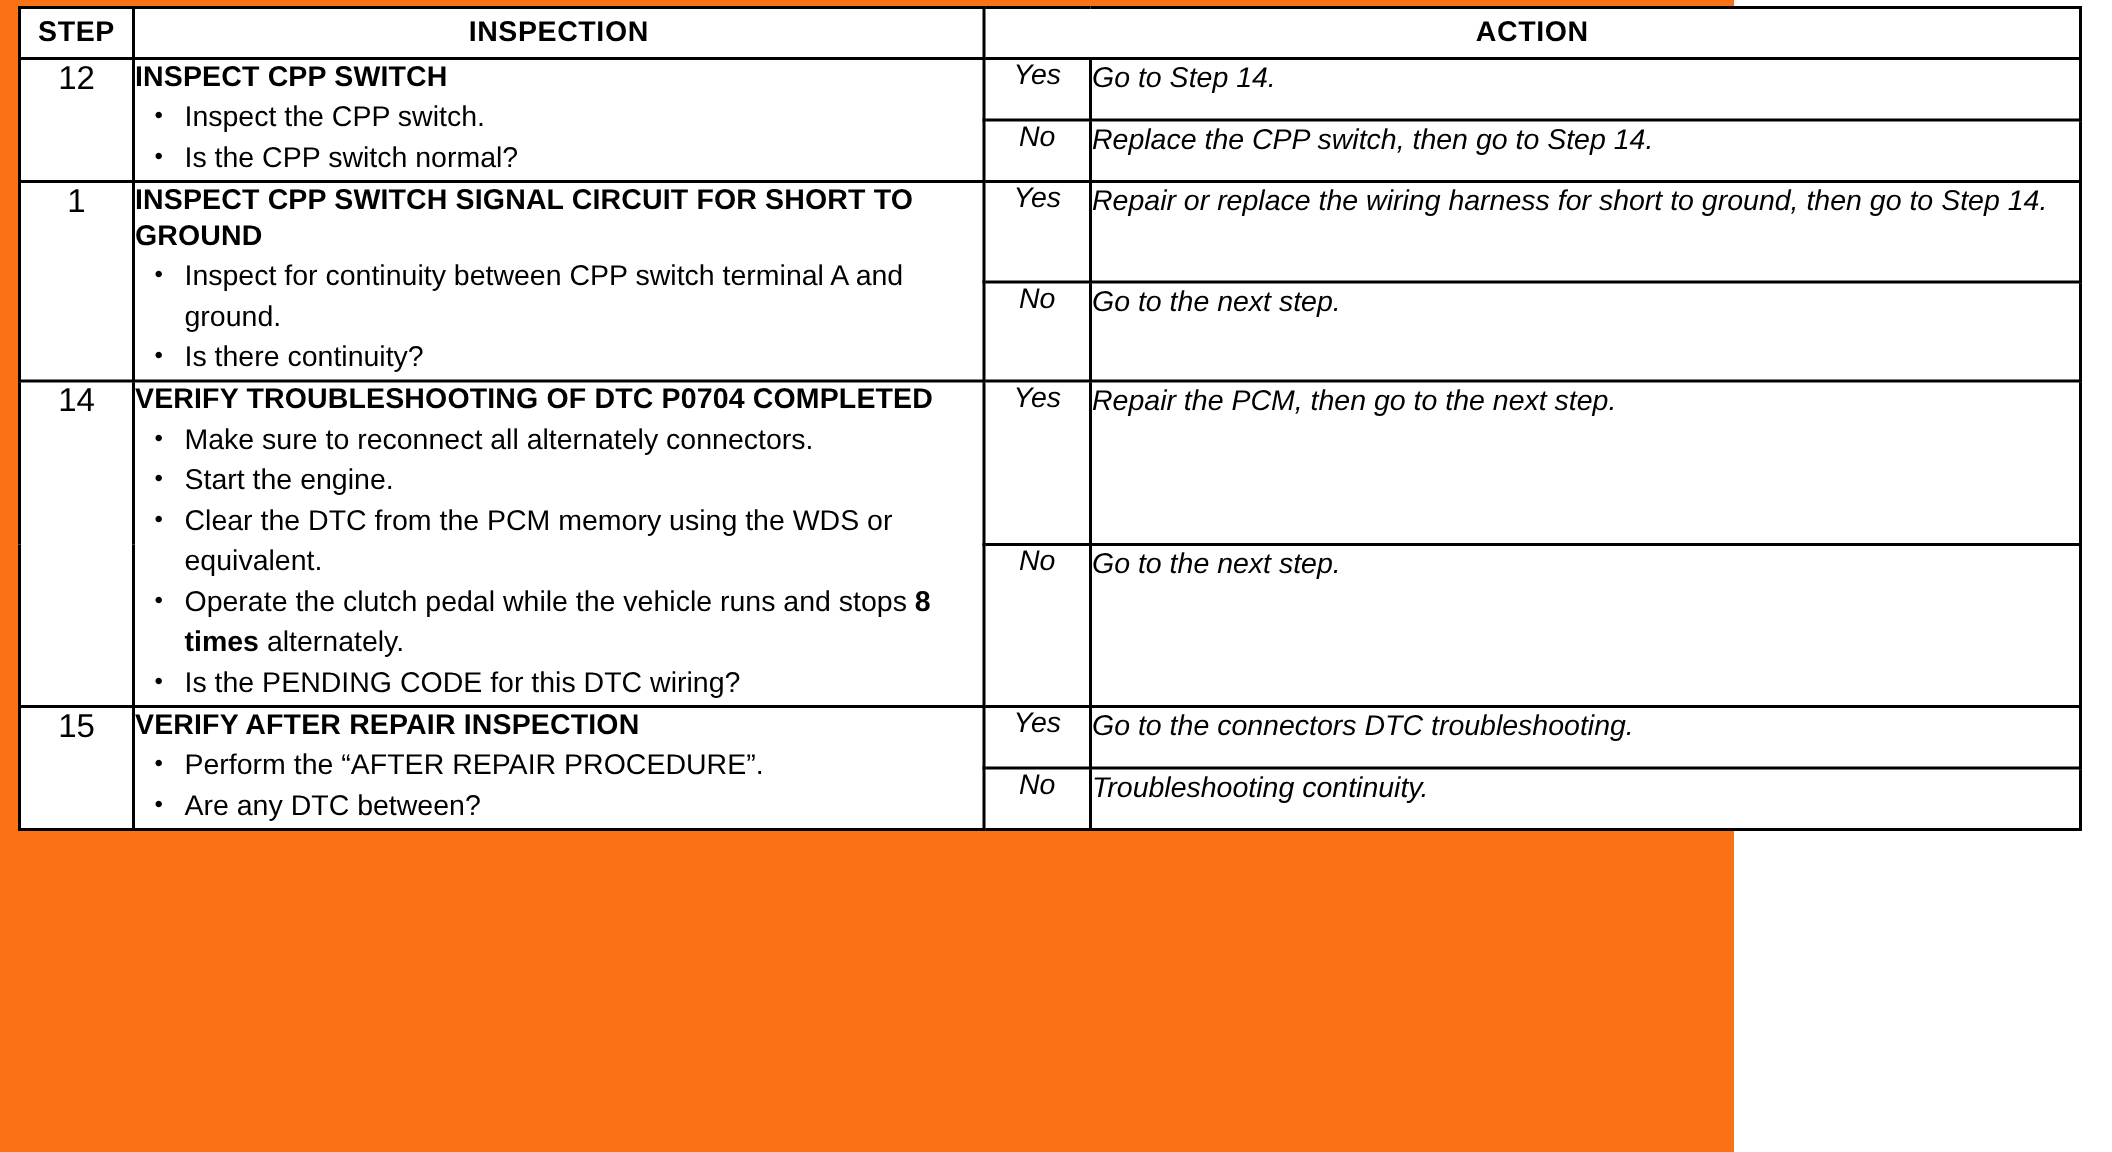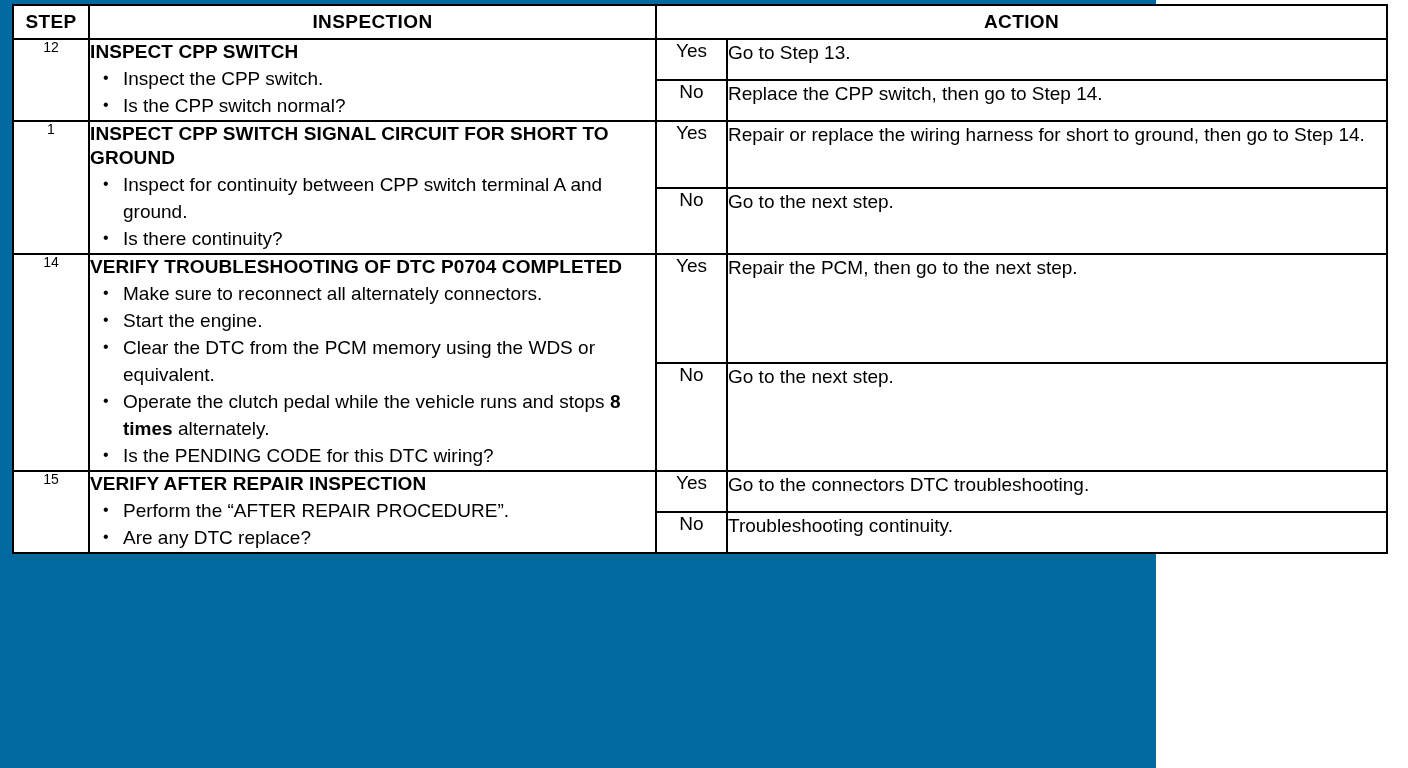--- a/index.html
+++ b/index.html
@@ -12,21 +12,21 @@
     height: 768px;
     font-family: "Liberation Sans", sans-serif;
     color: #000000;
     overflow: hidden;
   }
 
   #sheet {
     position: relative;
     width: 1156px;
     height: 768px;
-    background: #0369a1;
+    background: #f97316;
   }
 
   table.dtc-table {
     position: absolute;
     left: 12px;
     top: 4px;
     width: 1374px;
     border-collapse: collapse;
     table-layout: fixed;
     background: #ffffff;
@@ -54,21 +54,21 @@
     letter-spacing: 0.4px;
     height: 32px;
     line-height: 32px;
     padding: 0 2px;
     white-space: nowrap;
   }
 
   
   .step-cell {
     text-align: center;
-    font-size: 14px;
+    font-size: 22px;
     padding-top: 9px;
     line-height: 1.1;
   }
 
   
   .insp-cell {
     padding: 7px 8px 8px 10px;
     margin-top: 44px;
   }
   .insp-title {
@@ -113,20 +113,21 @@
   
   .act-cell {
     font-size: 19px;
     line-height: 1.36;
     padding: 7px 8px 8px 9px;
   }
 
   
   td.yn-cell, td.act-cell {
     border-width: 1px 2px;
+    font-style: italic;
   }
   td.yn-top, td.act-top {
     border-top-width: 2px;
   }
   td.yn-bottom, td.act-bottom {
     border-bottom-width: 2px;
   }
 </style>
 </head>
 <body>
@@ -157,21 +158,21 @@
               <span class="bullet">•</span>
               <span>Inspect the CPP switch.</span>
             </li>
             <li class="gap-before">
               <span class="bullet">•</span>
               <span>Is the CPP switch normal?</span>
             </li>
           </ul>
         </td>
         <td class="yn-cell yn-top">Yes</td>
-        <td class="act-cell act-top">Go to Step 13.</td>
+        <td class="act-cell act-top">Go to Step 14.</td>
       </tr>
       <tr>
         <td class="yn-cell yn-bottom">No</td>
         <td class="act-cell act-bottom">Replace the CPP switch, then go to Step 14.</td>
       </tr>
 
       <tr>
         <td class="step-cell" rowspan="2">1</td>
         <td class="insp-cell" rowspan="2">
           <div class="insp-title">INSPECT CPP SWITCH SIGNAL CIRCUIT FOR SHORT TO GROUND</div>
@@ -233,21 +234,21 @@
         <td class="step-cell" rowspan="2">15</td>
         <td class="insp-cell" rowspan="2">
           <div class="insp-title">VERIFY AFTER REPAIR INSPECTION</div>
           <ul class="insp-list">
             <li>
               <span class="bullet">•</span>
               <span>Perform the “AFTER REPAIR PROCEDURE”.</span>
             </li>
             <li class="gap-before">
               <span class="bullet">•</span>
-              <span>Are any DTC replace?</span>
+              <span>Are any DTC between?</span>
             </li>
           </ul>
         </td>
         <td class="yn-cell yn-top">Yes</td>
         <td class="act-cell act-top">Go to the connectors DTC troubleshooting.</td>
       </tr>
       <tr>
         <td class="yn-cell yn-bottom">No</td>
         <td class="act-cell act-bottom">Troubleshooting continuity.</td>
       </tr>

